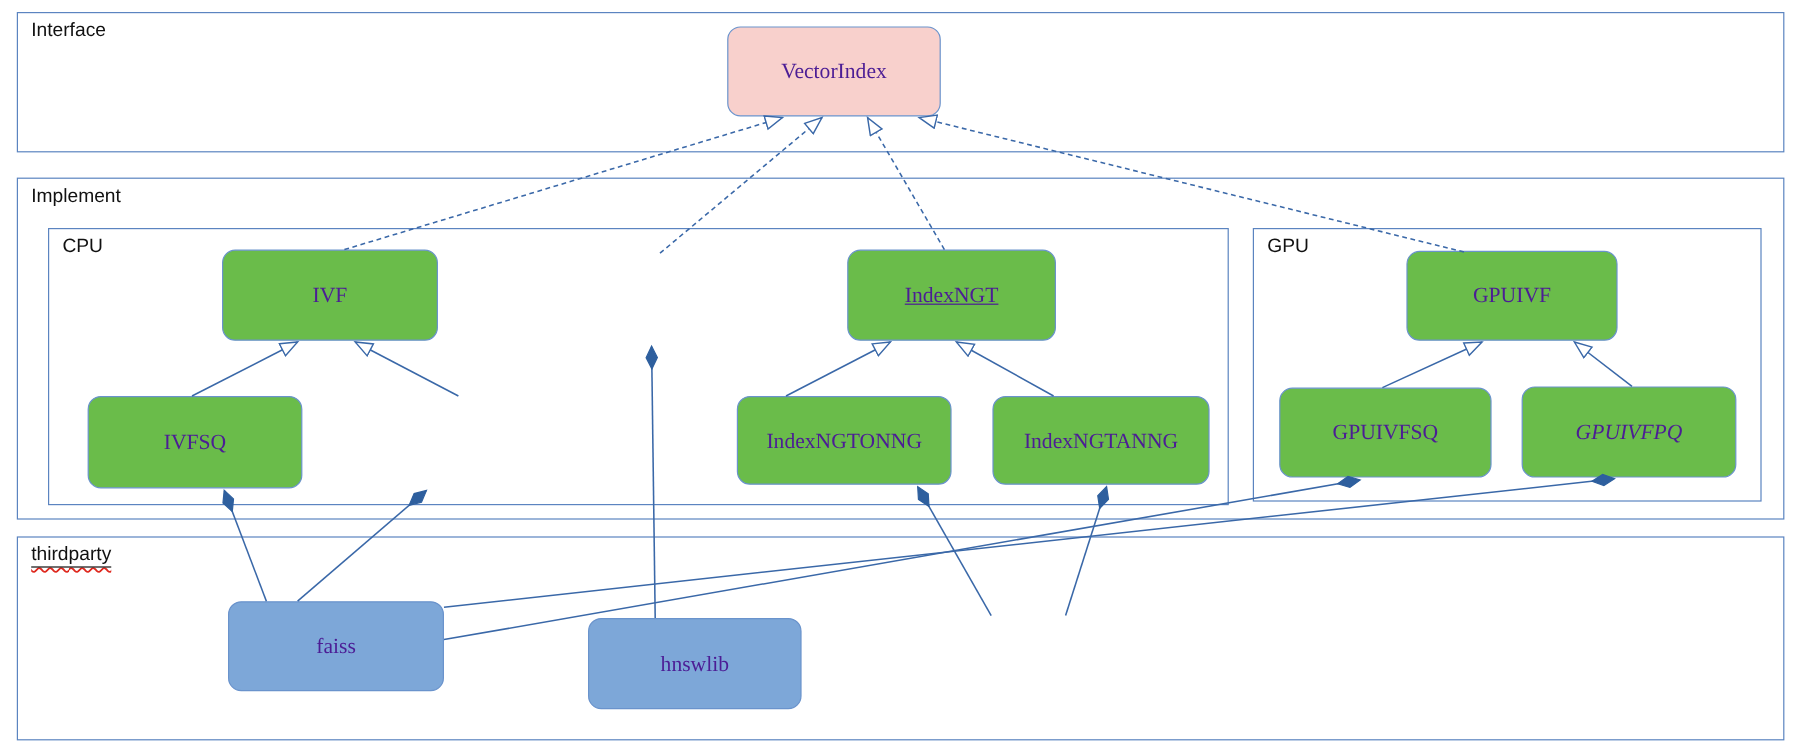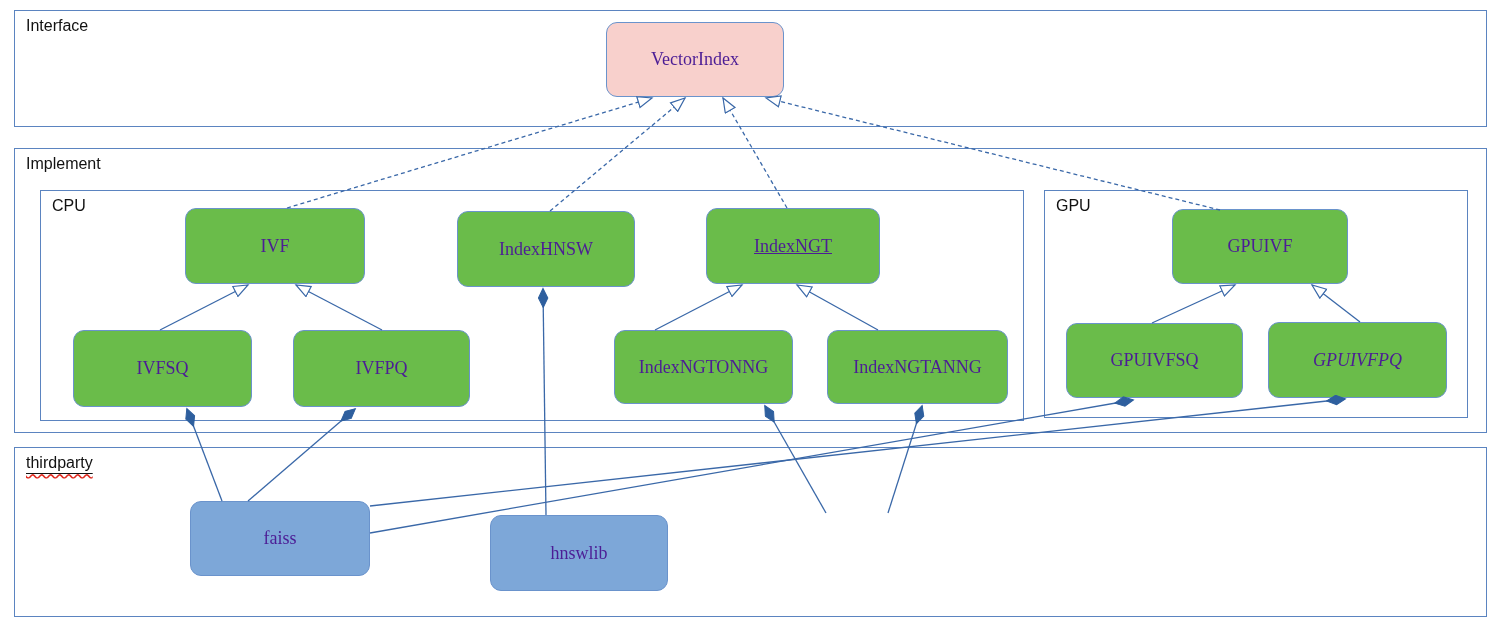--- a/index.html
+++ b/index.html
@@ -62,24 +62,22 @@
   </div>
   <div class="group" id="g-gpu">
     <span class="glabel">GPU</span>
   </div>
   <div class="group" id="g-thirdparty">
     <span class="glabel u-wavy"><span class="u-solid">thirdparty</span></span>
   </div>
 
   <div class="node pink" id="n-vectorindex">VectorIndex</div>
   <div class="node green" id="n-ivf">IVF</div>
-  <div class="node green" id="n-indexhnsw">IndexHNSW</div>
   <div class="node green" id="n-indexngt">IndexNGT</div>
   <div class="node green" id="n-ivfsq">IVFSQ</div>
-  <div class="node green" id="n-ivfpq">IVFPQ</div>
   <div class="node green" id="n-indexngtonng">IndexNGTONNG</div>
   <div class="node green" id="n-indexngtanng">IndexNGTANNG</div>
   <div class="node green" id="n-gpuivf">GPUIVF</div>
   <div class="node green" id="n-gpuivfsq">GPUIVFSQ</div>
   <div class="node green" id="n-gpuivfpq">GPUIVFPQ</div>
   <div class="node blue" id="n-faiss">faiss</div>
   <div class="node blue" id="n-hnswlib">hnswlib</div>
 
   <svg class="wires" viewBox="0 0 1503 628" xmlns="http://www.w3.org/2000/svg">
     <defs>

